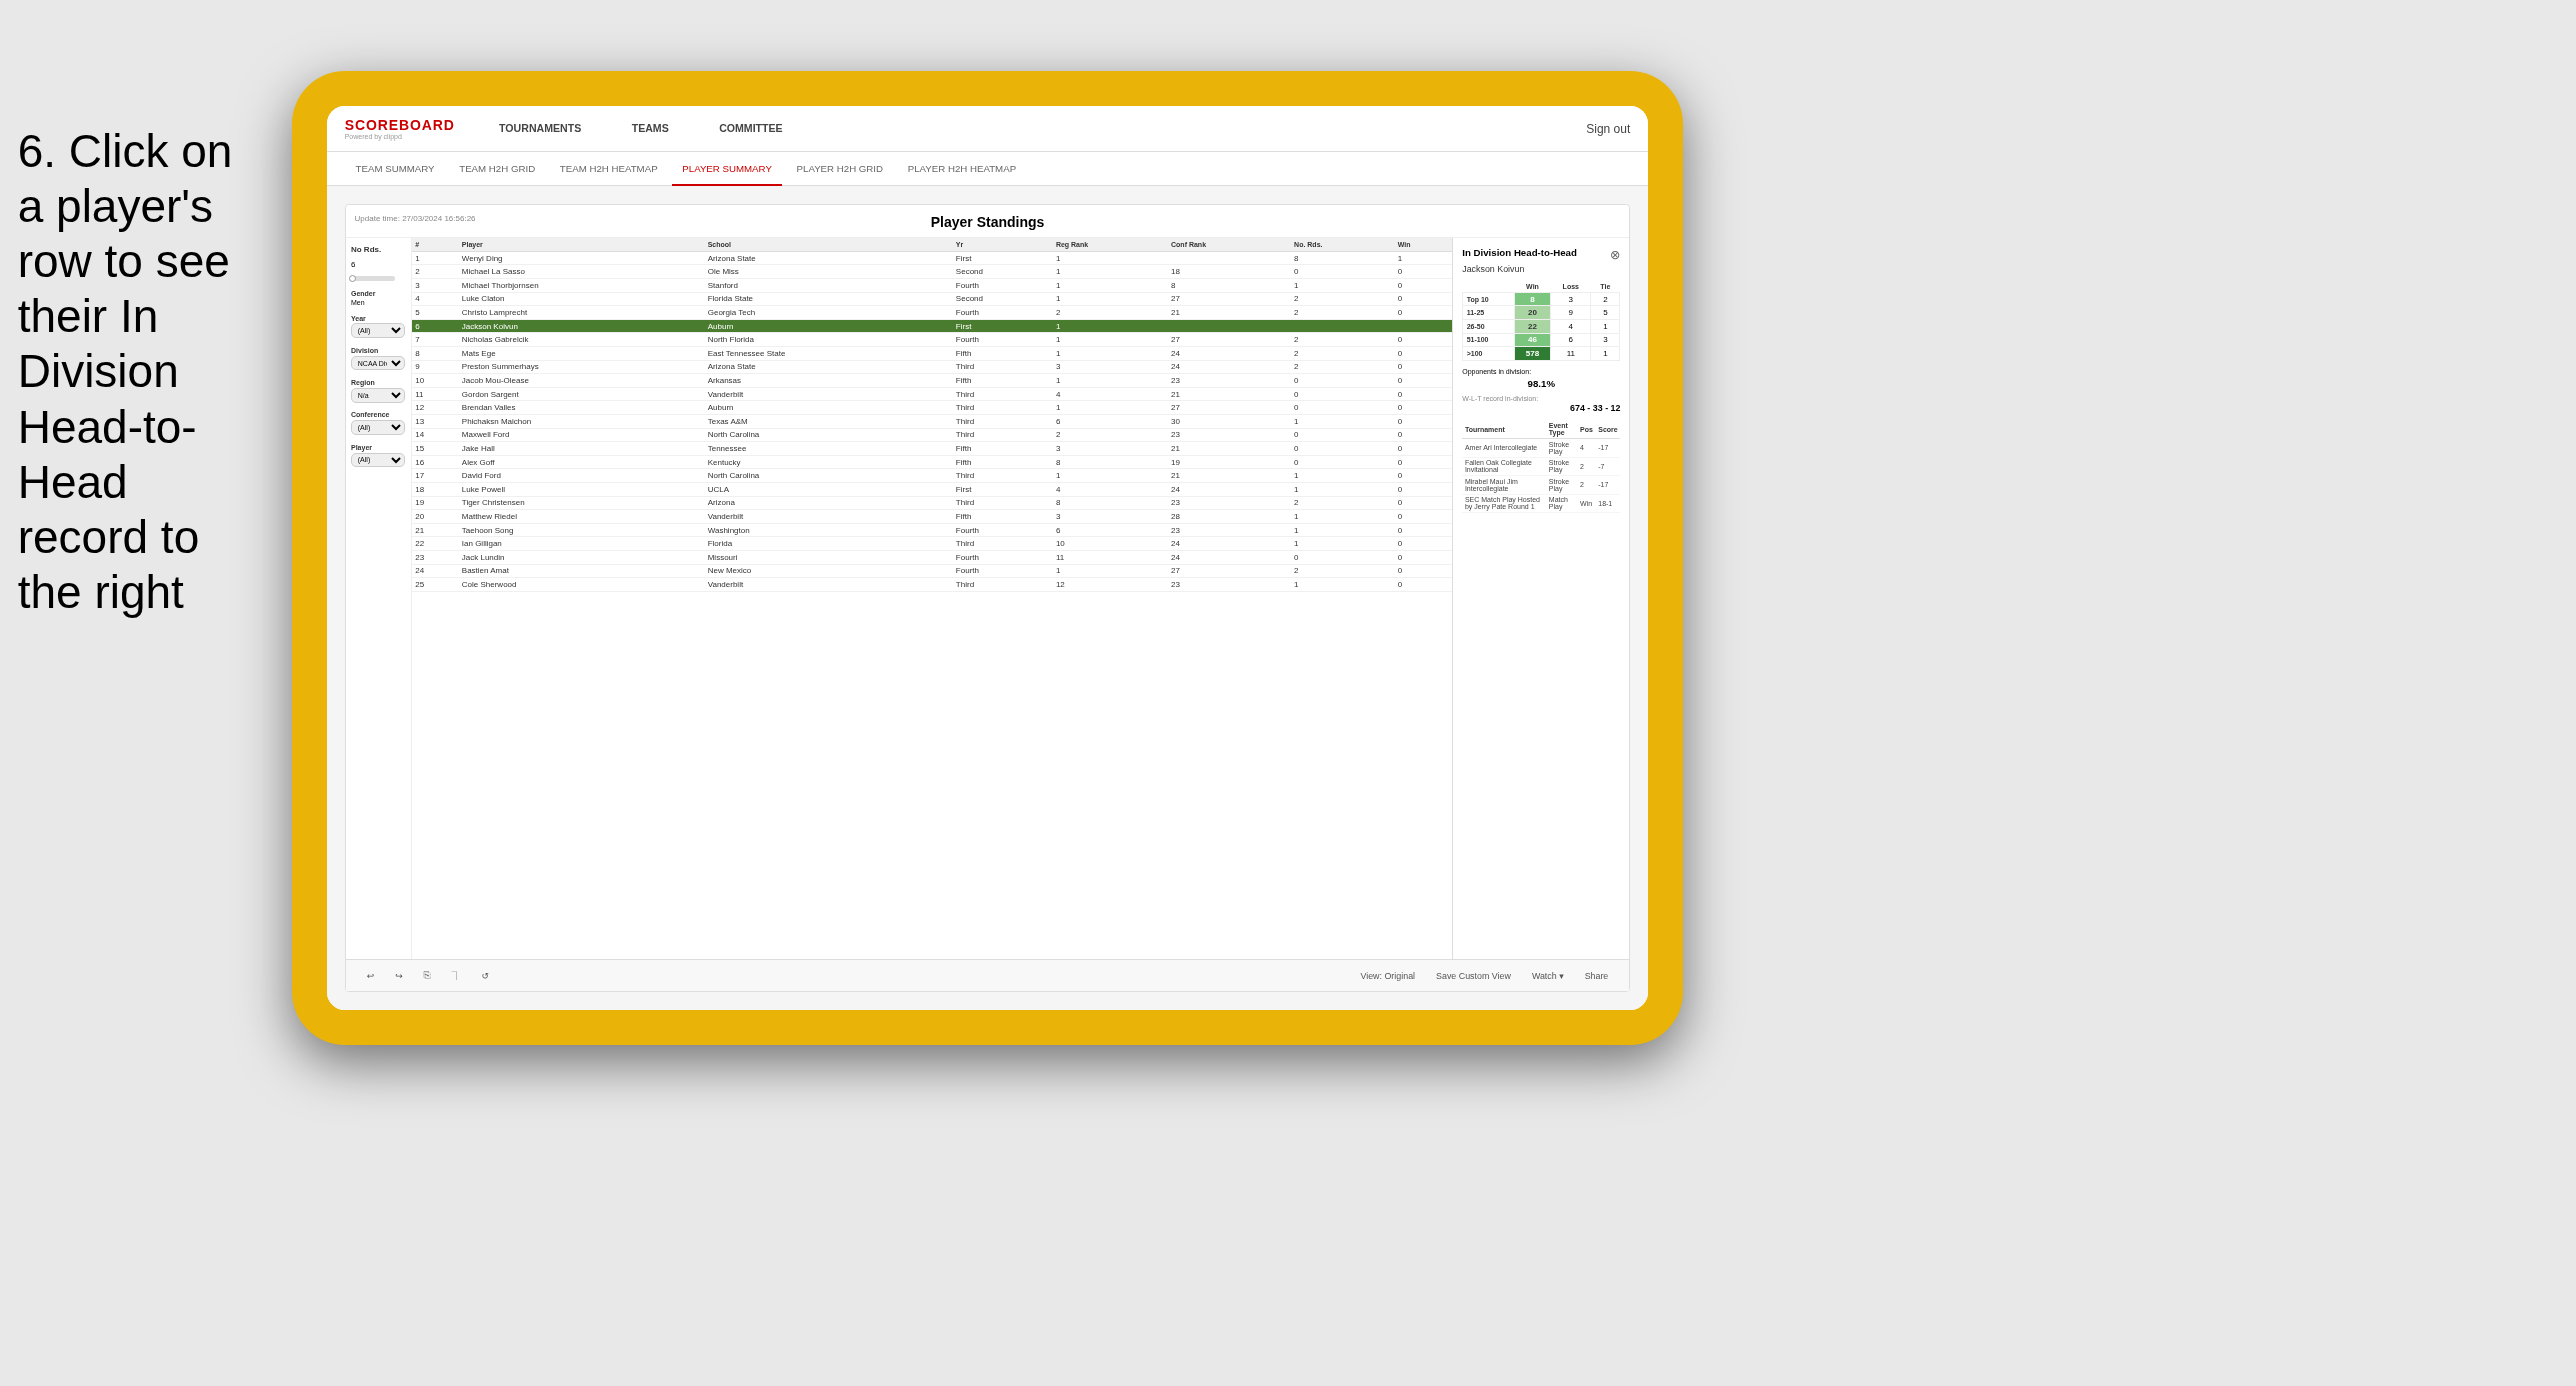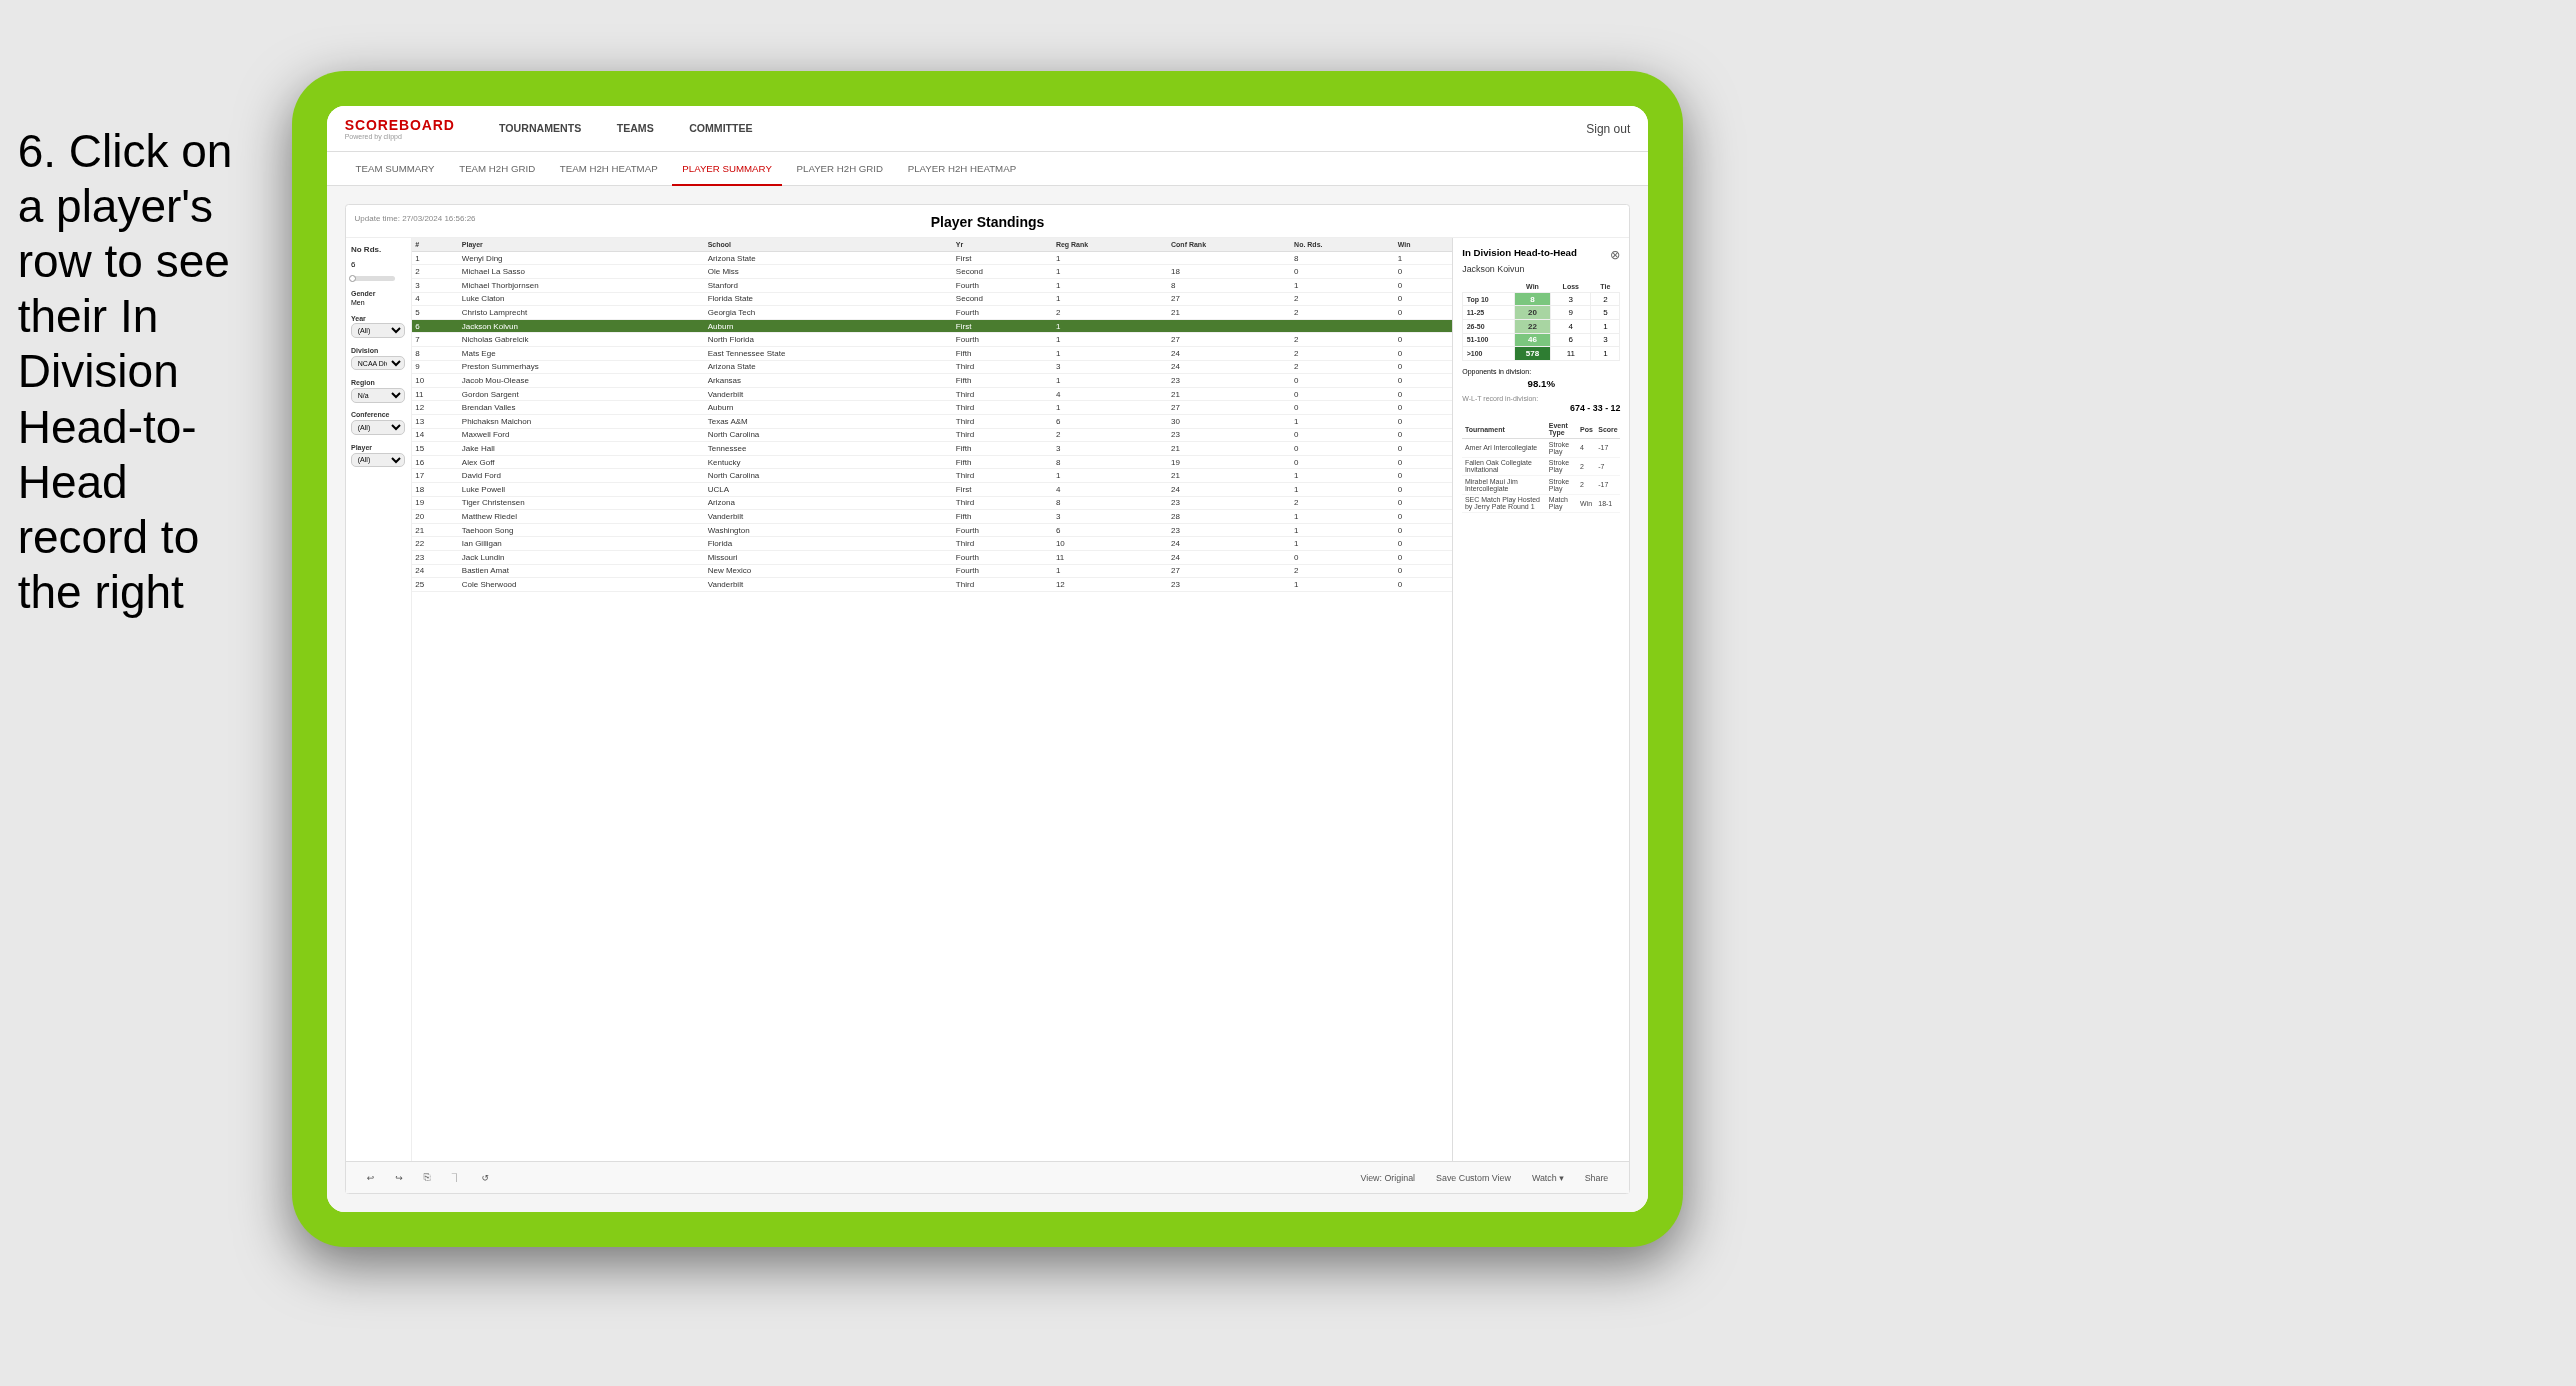--- a/index.html
+++ b/index.html
@@ -24,22 +24,22 @@
       color: #000;
       padding: 17.7px;
     }
 
     
     .tablet-frame {
       position: absolute;
       left: 292px;
       top: 71px;
       width: 1391px;
-      height: 1176px;
-      background: #84cc16;
+      height: 974px;
+      background: #eab308;
       border-radius: 53px;
       padding: 35px;
       box-shadow: 0 17.7px 53px rgba(0,0,0,0.5);
     }
 
     .tablet-screen {
       width: 100%;
       height: 100%;
       background: #fff;
       border-radius: 17.7px;
@@ -72,21 +72,21 @@
       letter-spacing: 0.9px;
     }
 
     .logo-sub {
       font-size: 7px;
       color: #999;
     }
 
     .nav-links {
       display: flex;
-      gap: 0;
+      gap: 15px;
       flex: 1;
     }
 
     .nav-link {
       padding: 0 17.7px;
       height: 46px;
       display: flex;
       align-items: center;
       font-size: 10.6px;
       font-weight: 600;

